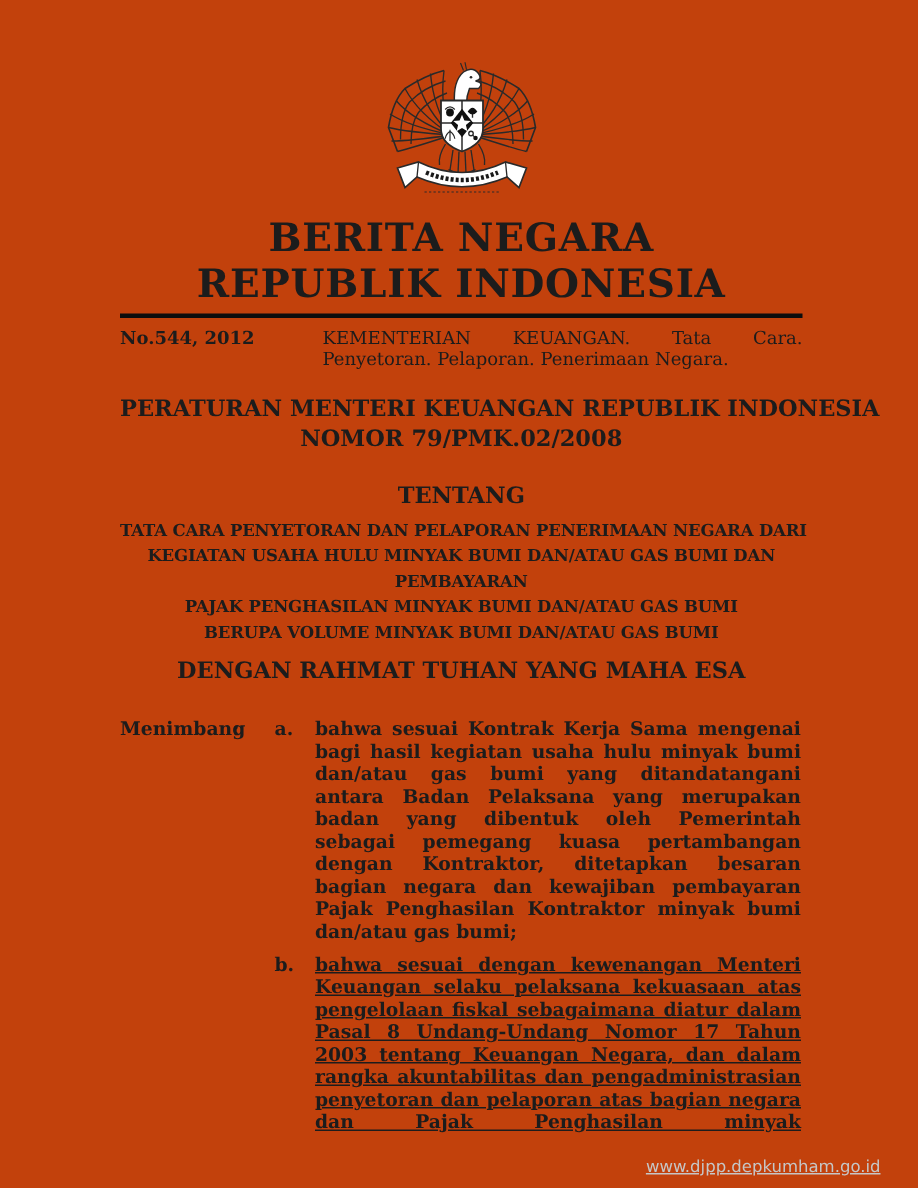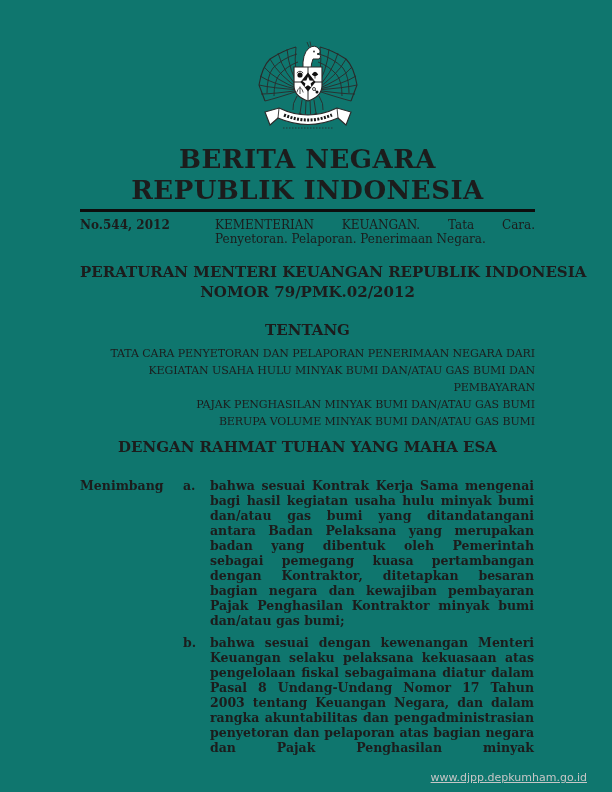--- a/index.html
+++ b/index.html
@@ -1,20 +1,20 @@
 <!DOCTYPE html>
 <html><head>
 <meta charset="utf-8">
 <style>
   * { margin: 0; padding: 0; box-sizing: border-box; }
   html, body { background: #e8e8e8; }
   .page {
     position: relative;
     width: 612px; height: 792px;
-    background: #0f766e;
+    background: #c2410c;
     margin: 0 auto;
     font-family: "DejaVu Serif", "Liberation Serif", serif;
     color: #1c1c1c;
     overflow: hidden;
     padding-left: 16px;
   }
   .content {
     position: absolute;
     left: 80px; top: 0;
     width: 455px;
@@ -40,35 +40,35 @@
     font-size: 12px; font-weight: normal; line-height: 14px;
     text-align: justify;
   }
   
   .hd { text-align: center; font-weight: bold; font-size: 15px; line-height: 14px; white-space: nowrap; }
   .hd-1 { margin-top: 19px; }
   .hd-2 { margin-top: 6px; }
   .hd-3 { margin-top: 24px; }
   .title-block { margin-top: 8px; }
   .title-line {
-    text-align: right; font-weight: normal; font-size: 11px;
+    text-align: center; font-weight: bold; font-size: 11px;
     line-height: 17px; letter-spacing: -0.1px; white-space: nowrap;
   }
   .invocation { margin-top: 10px; }
   .issuer { margin-top: 6px; }
   
   .consider { margin-top: 24px; display: flex; font-size: 12.5px; font-weight: bold; line-height: 15px; }
   .c-label { width: 75px; flex: none; }
   .c-colon { width: 28px; flex: none; text-align: left; }
   .c-items { flex: 1; }
   .c-item { display: flex; }
   .c-item + .c-item { margin-top: 7px; }
   .c-marker { width: 27px; flex: none; }
   .c-text { width: 324px; flex: none; text-align: justify; }
-  .c-text.continued { text-align-last: justify; }
+  .c-text.continued { text-align-last: justify; text-decoration: underline; }
   
   .watermark {
     position: absolute; right: 25px; bottom: 8px;
     font-family: "DejaVu Sans", "Liberation Sans", sans-serif;
     font-size: 11px; color: #c6c6c6;
     text-decoration: underline; text-decoration-color: #c6c6c6;
     cursor: pointer;
   }
 </style>
 </head>
@@ -156,21 +156,21 @@
       <div class="masthead-line">REPUBLIK INDONESIA</div>
     </div>
     <div class="rule"></div>
 
     <div class="gz-row">
       <div class="gz-number">No.544, 2012</div>
       <div class="gz-subject">KEMENTERIAN KEUANGAN. Tata Cara. Penyetoran. Pelaporan. Penerimaan Negara.</div>
     </div>
 
     <div class="hd hd-1">PERATURAN MENTERI KEUANGAN REPUBLIK INDONESIA</div>
-    <div class="hd hd-2">NOMOR 79/PMK.02/2012</div>
+    <div class="hd hd-2">NOMOR 79/PMK.02/2008</div>
     <div class="hd hd-3">TENTANG</div>
 
     <div class="title-block">
       <div class="title-line">TATA CARA PENYETORAN DAN PELAPORAN PENERIMAAN NEGARA DARI</div>
       <div class="title-line">KEGIATAN USAHA HULU MINYAK BUMI DAN/ATAU GAS BUMI DAN</div>
       <div class="title-line">PEMBAYARAN</div>
       <div class="title-line">PAJAK PENGHASILAN MINYAK BUMI DAN/ATAU GAS BUMI</div>
       <div class="title-line">BERUPA VOLUME MINYAK BUMI DAN/ATAU GAS BUMI</div>
     </div>
 

